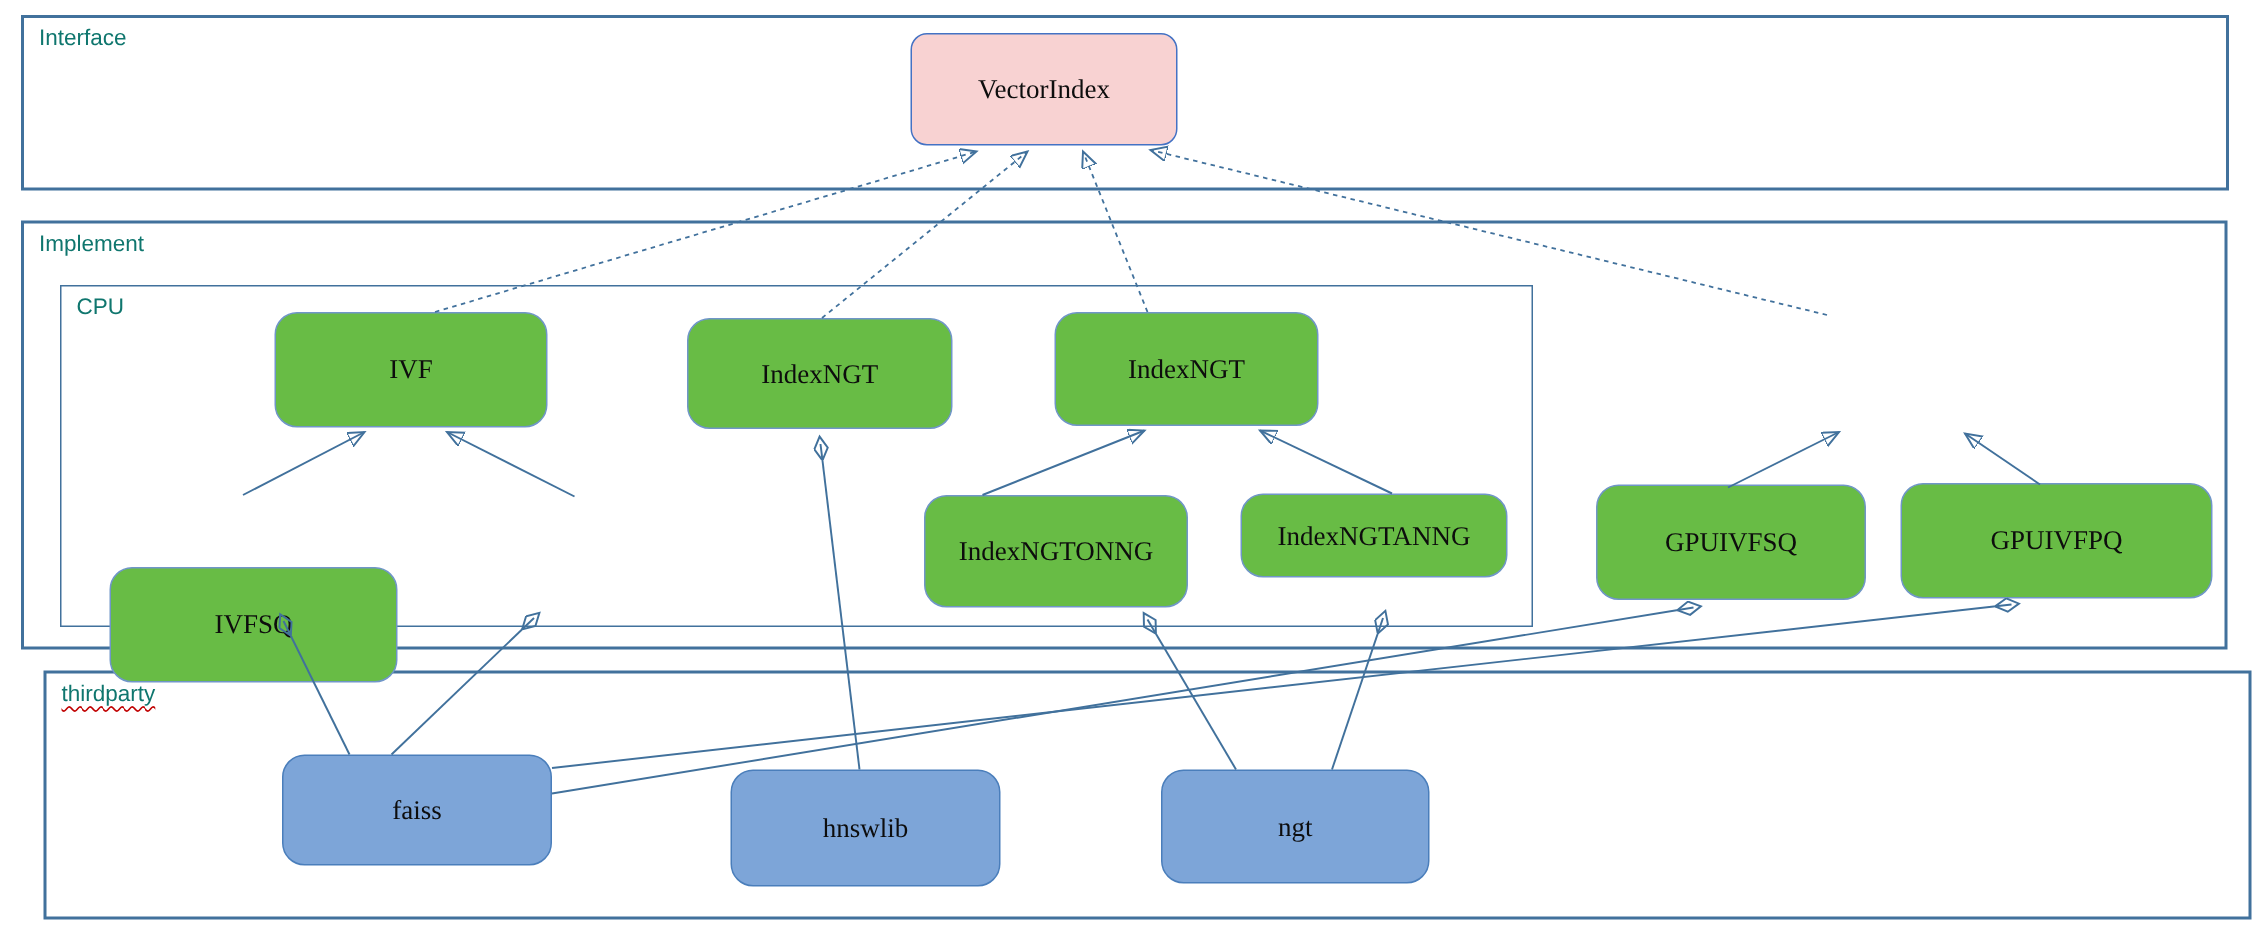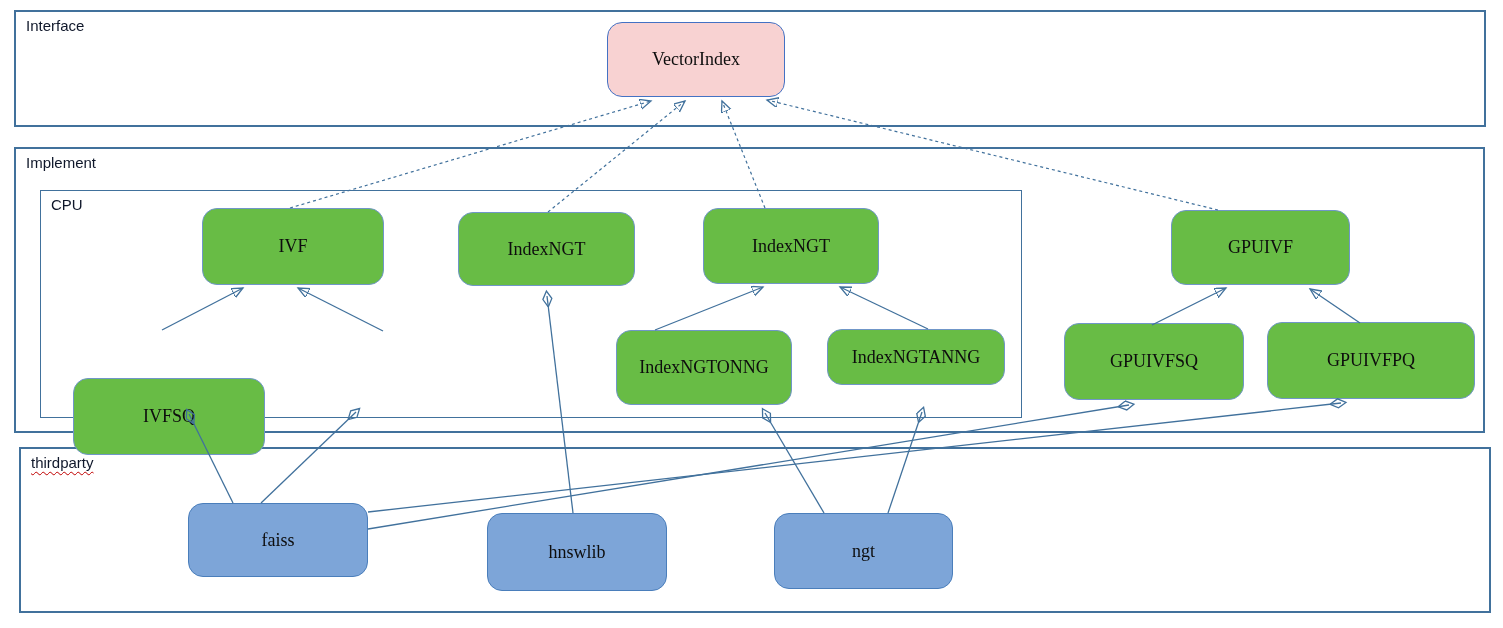--- a/index.html
+++ b/index.html
@@ -14,21 +14,21 @@
   .frame{
     position:absolute;
     border:2px solid var(--frame_border,#41719c);
     background:transparent;
     box-sizing:border-box;
   }
   .frame-label{
     position:absolute;
     top:5px;left:10px;
     font-size:15px;
-    color:#0f172a;
+    color:#0f766e;
     background:transparent;
   }
   .squiggle{
     text-decoration:underline;
     text-decoration-style:wavy;
     text-decoration-color:var(--squiggle,#c00000);
     text-decoration-thickness:1px;
     text-underline-offset:3px;
   }
   
@@ -83,43 +83,40 @@
 
   <div class="frame" style="left:14px;top:147px;width:1471px;height:286px;">
     <span class="frame-label">Implement</span>
   </div>
 
   <div class="frame" style="left:40px;top:190px;width:982px;height:228px;border-width:1.5px;">
     <span class="frame-label">CPU</span>
   </div>
 
 
-  <div class="frame" style="left:19px;top:447px;width:1472px;height:166px;padding-left:28px;">
+  <div class="frame" style="left:29px;top:447px;width:1472px;height:166px;padding-left:28px;">
     <span class="frame-label squiggle">thirdparty</span>
   </div>
 
-  <div class="node node-pink" style="left:607px;top:22px;width:178px;height:75px;">
+  <div class="node node-pink" style="left:607px;top:22px;width:178px;height:75px;border-radius:11px;">
     <span>VectorIndex</span>
   </div>
 
-  <div class="node node-green" style="left:183px;top:208px;width:182px;height:77px;margin-left:19px;">
+  <div class="node node-green" style="left:183px;top:208px;width:182px;height:77px;">
     <span>IVF</span>
   </div>
 
   <div class="node node-green" style="left:458px;top:212px;width:177px;height:74px;">
     <span>IndexNGT</span>
   </div>
 
   <div class="node node-green" style="left:703px;top:208px;width:176px;height:76px;">
     <span>IndexNGT</span>
   </div>
 
-  <div class="node node-green" style="left:1171px;top:210px;width:179px;height:75px;">
-    <span>GPUIVF</span>
-  </div>
 
   <div class="node node-green" style="left:73px;top:330px;width:192px;height:77px;margin-top:48px;">
     <span>IVFSQ</span>
   </div>
 
 
   <div class="node node-green" style="left:616px;top:330px;width:176px;height:75px;">
     <span>IndexNGTONNG</span>
   </div>
 

